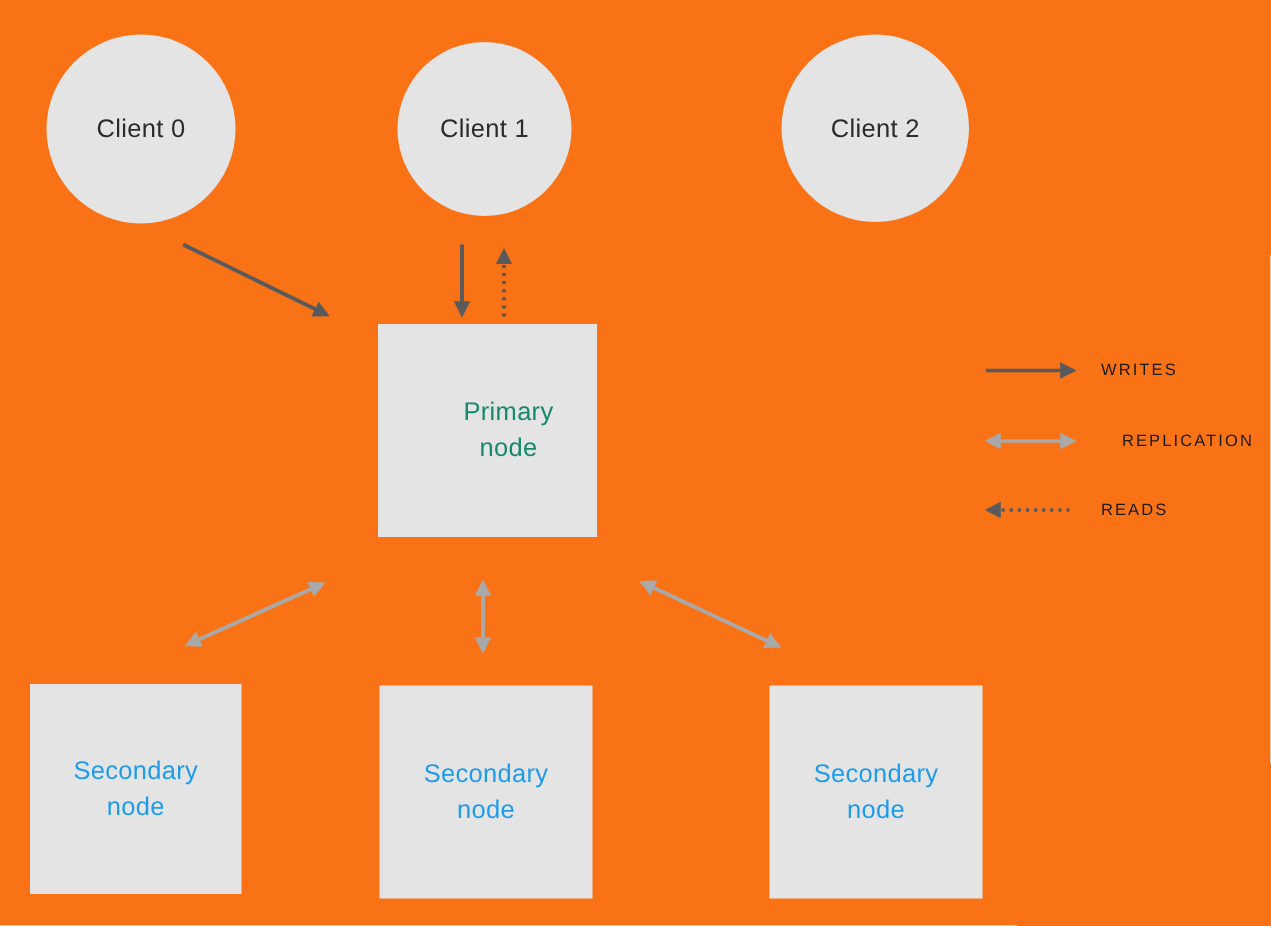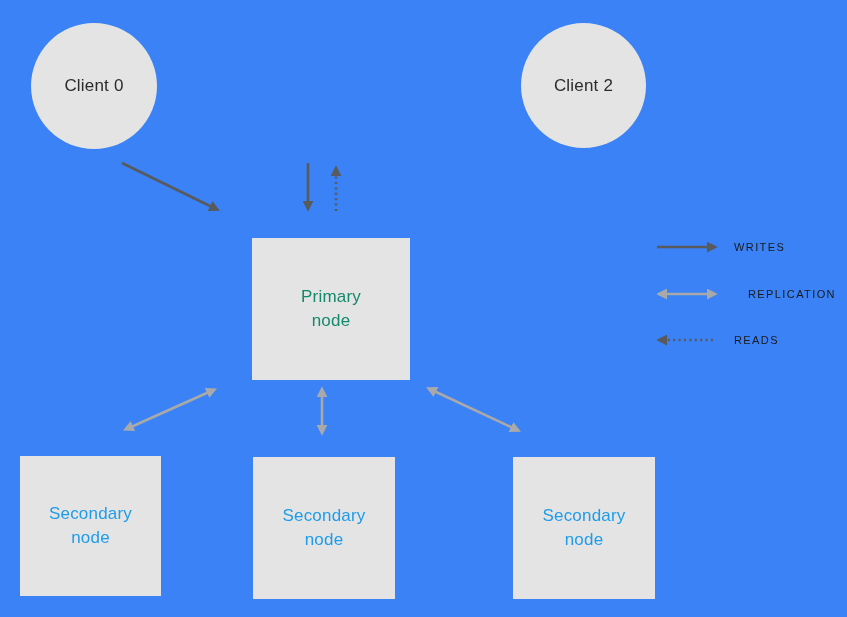--- a/index.html
+++ b/index.html
@@ -5,21 +5,21 @@
   html, body {
     margin: 0;
     padding: 0;
     background: #ffffff;
     font-family: "Liberation Sans", sans-serif;
   }
   .canvas {
     position: relative;
     width: 847px;
     height: 617px;
-    background: #3b82f6;
+    background: #f97316;
     overflow: hidden;
   }
   .arrow-layer {
     position: absolute;
     left: 0; top: 0;
     width: 847px;
     height: 617px;
     pointer-events: none;
   }
   .node {
@@ -35,22 +35,23 @@
     letter-spacing: 0.2px;
   }
   .circle {
     border-radius: 50%;
     color: var(--client-text, #2b2b2b);
   }
   .circle.c0 { left: 31px;  top: 23px; width: 126px; height: 126px; }
   .circle.c1 { left: 265px; top: 28px; width: 116px; height: 116px; }
   .circle.c2 { left: 521px; top: 23px; width: 125px; height: 125px; }
   .square.primary {
-    left: 252px; top: 238px; width: 158px; height: 142px;
+    left: 252px; top: 216px; width: 118px; height: 142px;
     color: var(--primary-text, #15896c);
+    padding-left: 28px;
   }
   .square.sec0 { left: 20px;  top: 456px; width: 141px; height: 140px; }
   .square.sec1 { left: 253px; top: 457px; width: 142px; height: 142px; }
   .square.sec2 { left: 513px; top: 457px; width: 142px; height: 142px; }
   .square.secondary {
     color: var(--secondary-text, #1e9ce9);
   }
   .node .line { display: block; }
 
   .legend {
@@ -101,20 +102,23 @@
     <line x1="131" y1="427" x2="209" y2="392" stroke="var(--replication-arrow, #A9A9A9)" stroke-width="2.6" marker-start="url(#headLight)" marker-end="url(#headLight)"></line>
 
     <line x1="322" y1="395" x2="322" y2="427" stroke="var(--replication-arrow, #A9A9A9)" stroke-width="2.6" marker-start="url(#headLight)" marker-end="url(#headLight)"></line>
 
     <line x1="434" y1="391" x2="513" y2="428" stroke="var(--replication-arrow, #A9A9A9)" stroke-width="2.6" marker-start="url(#headLight)" marker-end="url(#headLight)"></line>
   </svg>
 
   <div class="node circle c0">
     <span class="line">Client 0</span>
   </div>
+  <div class="node circle c1">
+    <span class="line">Client 1</span>
+  </div>
   <div class="node circle c2">
     <span class="line">Client 2</span>
   </div>
 
   <div class="node square primary">
     <span class="line">Primary</span>
     <span class="line">node</span>
   </div>
 
   <div class="node square secondary sec0">

